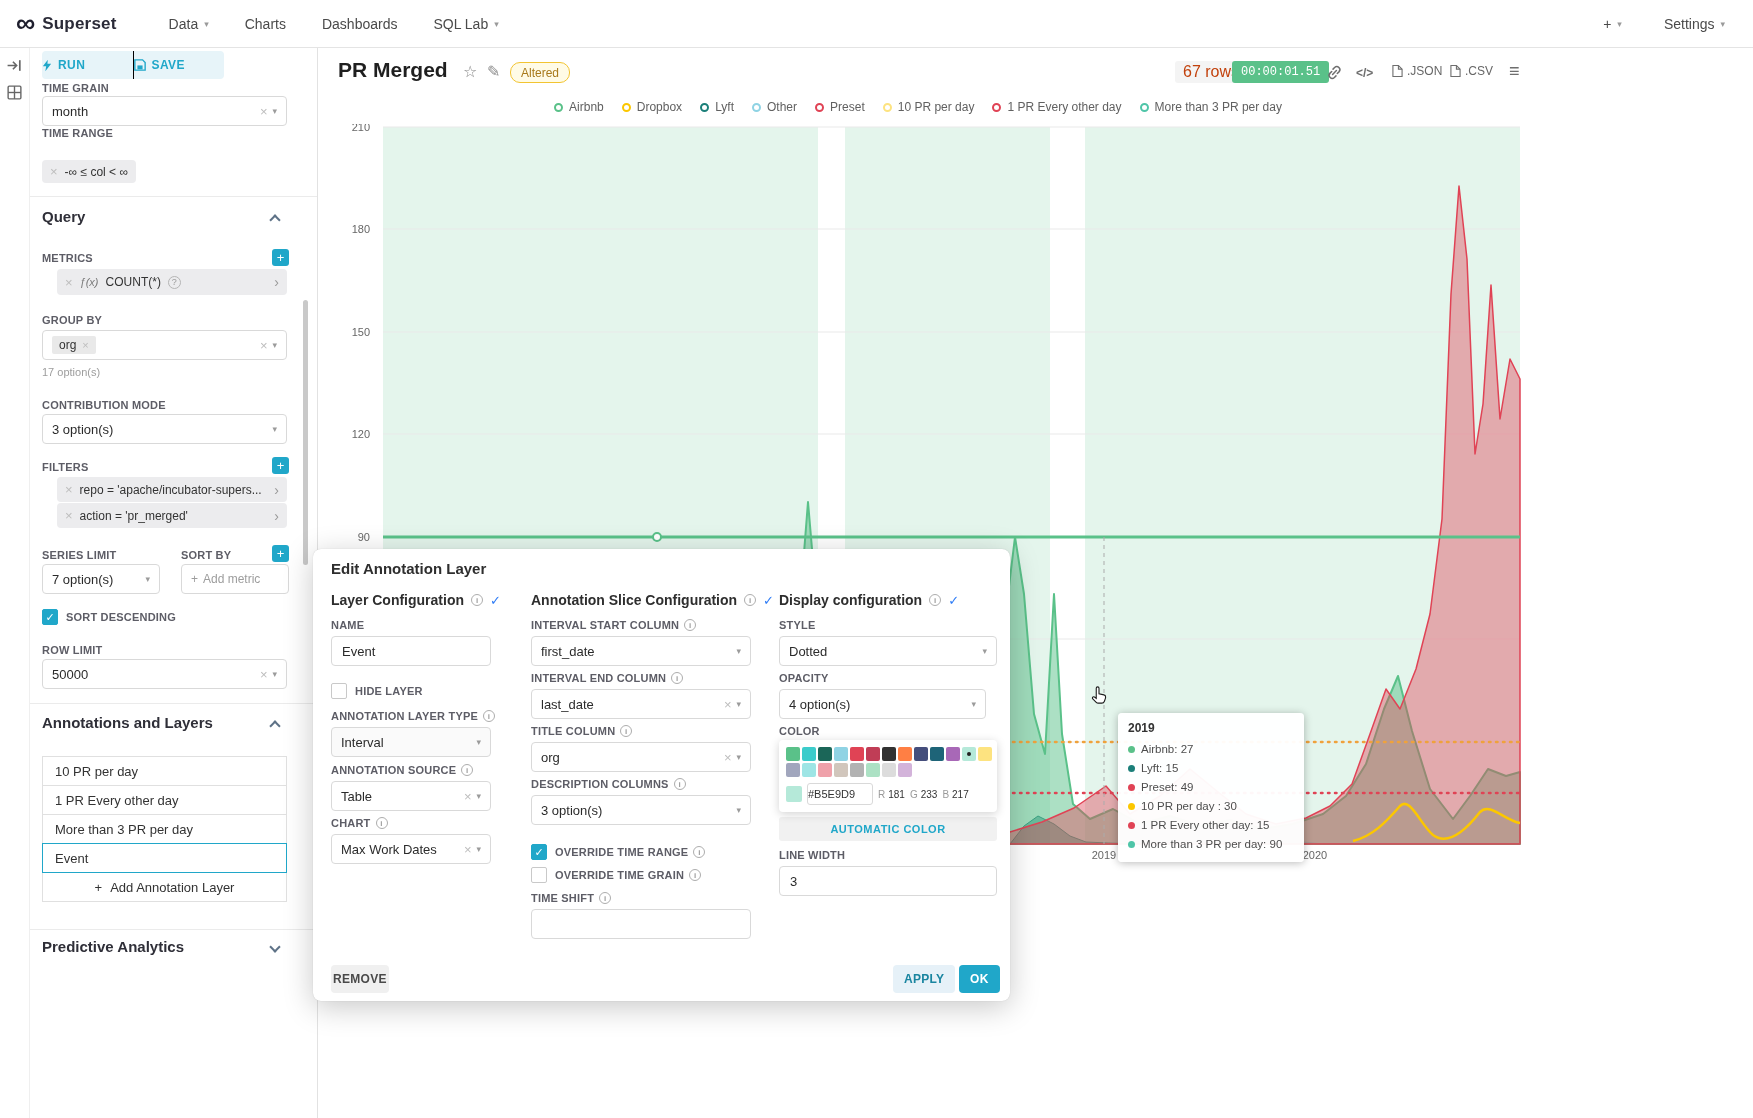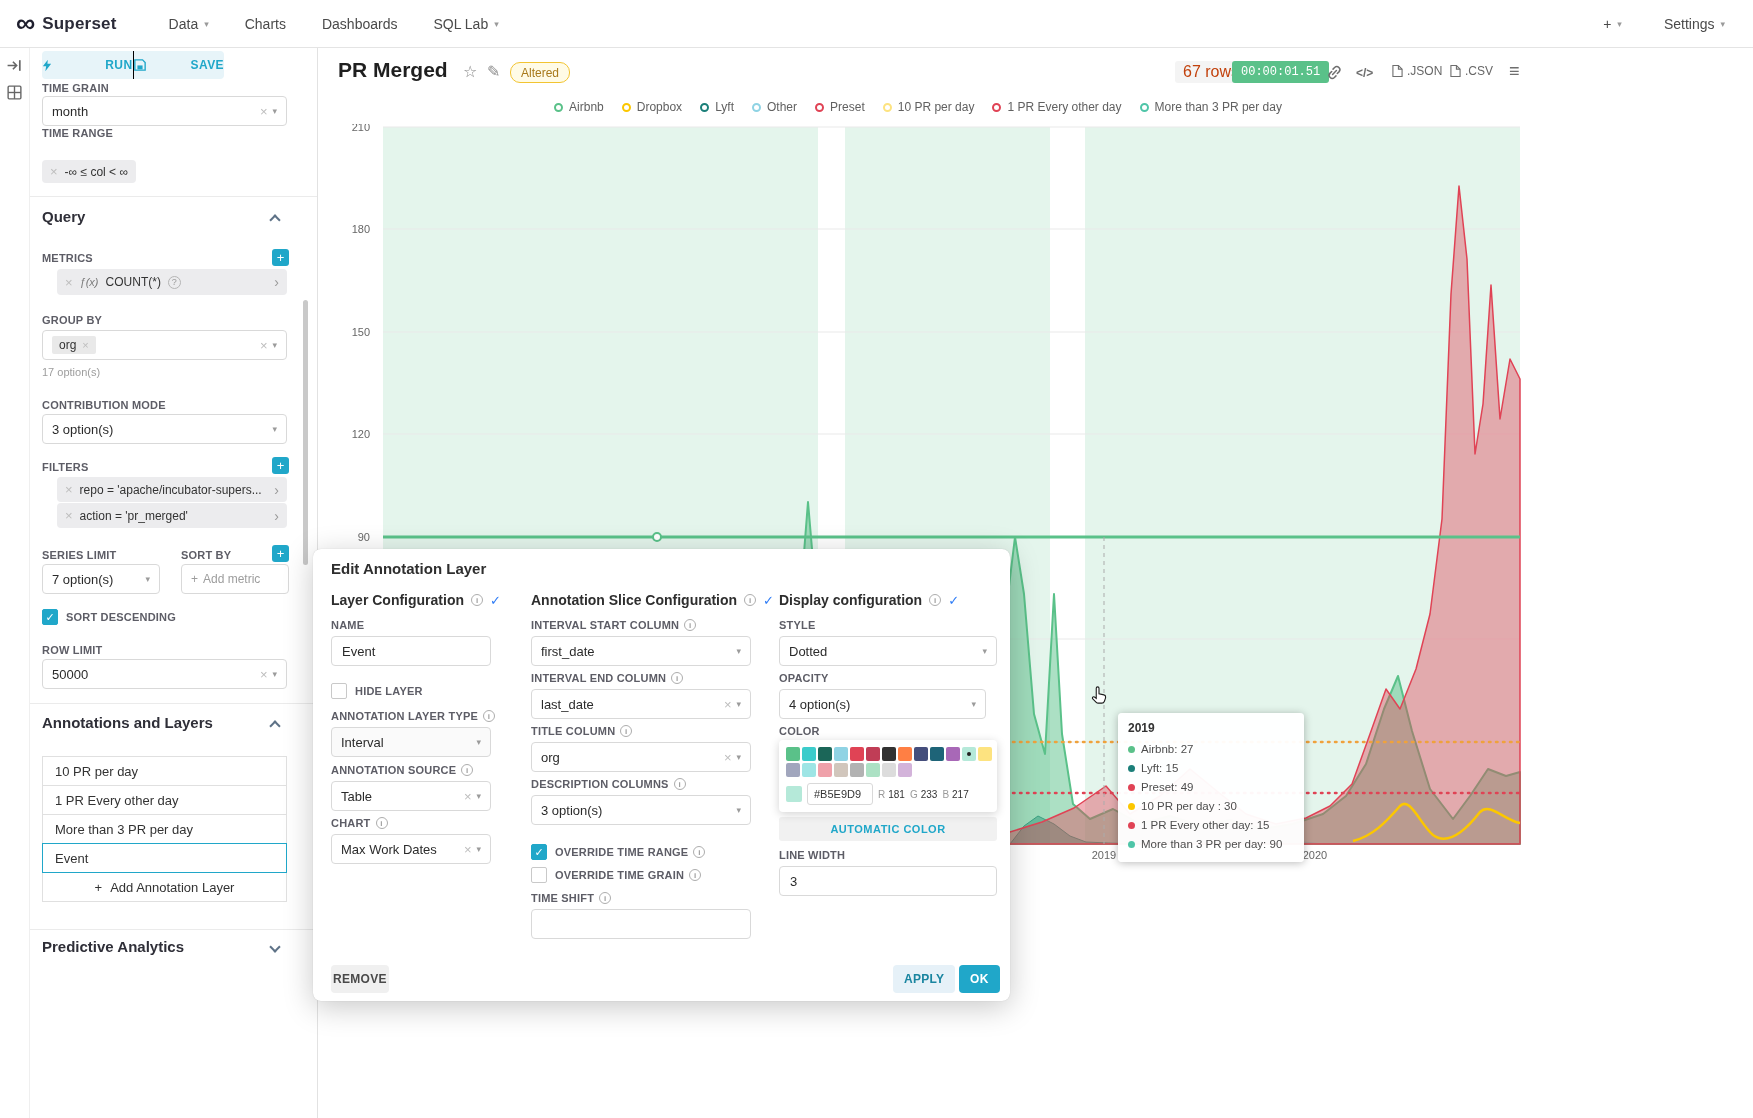--- a/index.html
+++ b/index.html
@@ -85,32 +85,32 @@
   .checkmark{color:#2E7CF6;font-size:13px;font-weight:700}
   .inp{position:absolute;height:30px;border:1px solid #D9D9D9;border-radius:4px;background:#fff;font-size:13px;
        color:#2b2b2b;display:flex;align-items:center;padding:0 10px}
   .btn{position:absolute;display:flex;align-items:center;justify-content:center;border-radius:4px;
        font-weight:700;font-size:12px;cursor:pointer;letter-spacing:.3px}
   .btn-gray{background:#F0F0F0;color:#4a4a4a}
   .btn-apply{background:#E6F1F8;color:#1985A0}
   .btn-ok{background:#20A7C9;color:#fff}
   .runsave{position:absolute;left:12px;top:3px;width:182px;height:28px;display:flex;border-radius:4px;overflow:hidden}
   .rsbtn{flex:1;background:#E7F4F9;color:#20A7C9;font-size:12px;font-weight:700;display:flex;align-items:center;
-         justify-content:space-between;gap:6px;cursor:pointer;letter-spacing:.4px}
+         justify-content:flex-start;gap:6px;cursor:pointer;letter-spacing:.4px}
   .rsbtn+.rsbtn{border-left:1px solid #000000}
 
   
   .swpop{position:absolute;left:0;top:191px;width:218px;background:#fff;border-radius:4px;
          box-shadow:0 2px 10px rgba(0,0,0,.18);padding:7px;z-index:2}
   .swgrid{display:grid;grid-template-columns:repeat(13,1fr);gap:2px}
   .sw{width:14px;height:14px;border-radius:2px;cursor:pointer;position:relative}
   .sw.selected::after{content:"";position:absolute;left:5px;top:5px;width:4px;height:4px;border-radius:50%;background:#222}
   .hexrow{display:flex;align-items:center;gap:5px;margin-top:6px}
   .hexbox{height:22px;border:1px solid #D9D9D9;border-radius:3px;font-size:11px;color:#333;display:flex;
-          align-items:center;padding:0 6px;flex:none}
+          align-items:center;padding:0 0;flex:none}
   .rgb{font-size:10px;color:#9a9a9a;display:flex;align-items:center;gap:3px;white-space:nowrap}
   .rgb b{color:#333;font-weight:400}
 
   
   .tooltip{position:absolute;left:1118px;top:713px;width:186px;background:rgba(255,255,255,.96);border-radius:4px;
            box-shadow:0 1px 8px rgba(0,0,0,.28);padding:8px 10px;z-index:55}
   .ttitle{font-size:12px;font-weight:700;color:#333;margin-bottom:5px}
   .ttrow{display:flex;align-items:center;gap:6px;font-size:11.5px;color:#4d4d4d;line-height:19px}
   .dot{width:7px;height:7px;border-radius:50%;flex:none}
   .autocolor{position:absolute;left:0;top:268px;width:218px;height:24px;background:#F1F1F1;border-radius:3px;

